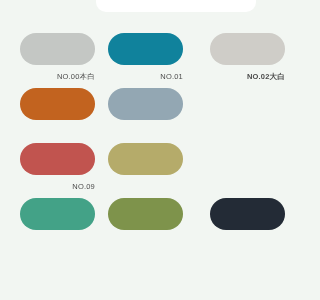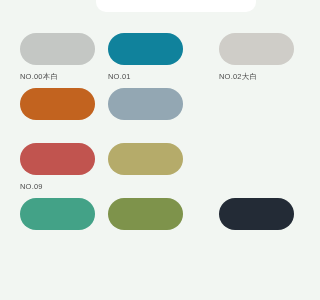--- a/index.html
+++ b/index.html
@@ -45,31 +45,31 @@
     position: relative;
     height: 55px;
   }
   .swatch-cell {
     position: absolute;
     top: 0;
     width: 75px;
   }
   .col-0 { left: 20px; }
   .col-1 { left: 108px; }
-  .col-2 { left: 219px; }
+  .col-2 { left: 210px; font-weight: bold; }
 
   .swatch-chip {
     width: 75px;
     height: 32px;
     border-radius: 16px;
   }
   .swatch-label {
     margin-top: 7px;
     width: 75px;
-    text-align: left;
+    text-align: right;
     font-size: 7.5px;
     line-height: 10px;
     color: #4b4b4b;
     letter-spacing: 0.2px;
     white-space: nowrap;
   }
 </style>
 </head>
 <body>
 

